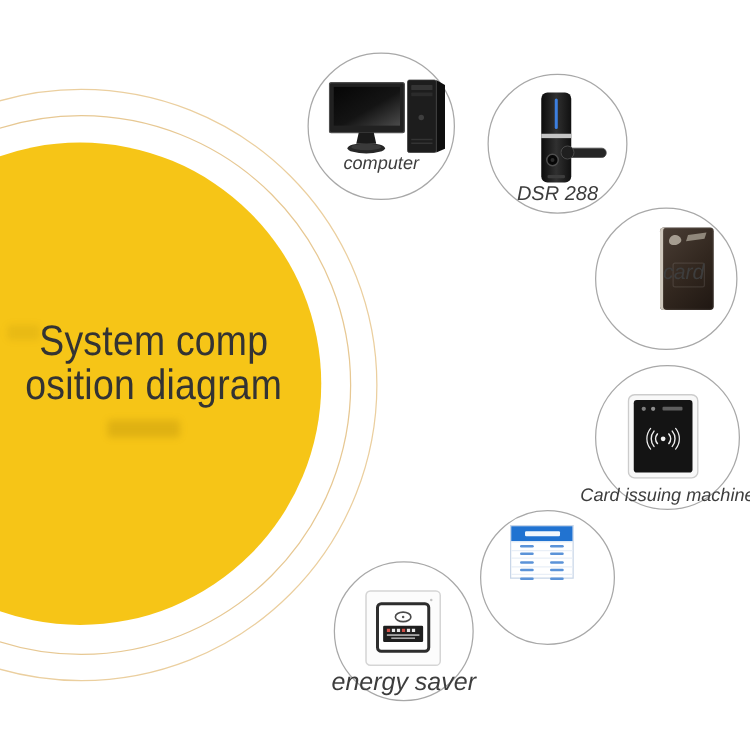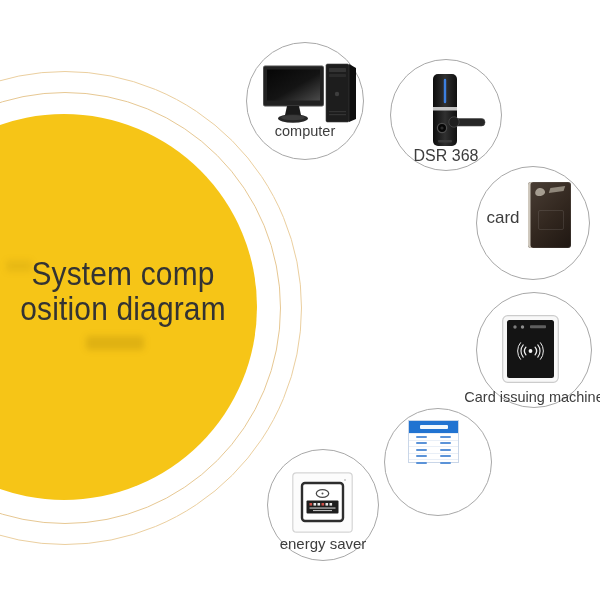--- a/index.html
+++ b/index.html
@@ -16,34 +16,34 @@
     background:var(--accent-yellow,#F6C517);}
   
   .wm{position:absolute;background:rgba(120,90,0,0.18);filter:blur(3px);border-radius:3px;}
   .wm1{left:86px;top:336px;width:58px;height:14px;}
   .wm2{left:6px;top:260px;width:26px;height:12px;background:rgba(120,90,0,0.10);}
   
   .title{position:absolute;left:-2px;top:256px;width:250px;text-align:center;
     color:var(--text-dark,#333333);font-size:34px;line-height:35px;letter-spacing:0.2px;
     transform:scaleX(0.88);transform-origin:50% 50%;}
   
-  .node{position:absolute;border-radius:50%;background:#fff;border:1.4px solid var(--circle-border,#A8A8A8);}
+  .node{position:absolute;border-radius:50%;background:#fff;border:1.4px solid var(--circle-border,#A8A8A8);font-style:italic;}
   .node-computer{left:246px;top:42px;width:116px;height:116px;}
   .node-lock{left:390px;top:59px;width:110px;height:110px;}
   .node-card{left:476px;top:166px;width:112px;height:112px;}
   .node-issuer{left:476px;top:292px;width:114px;height:114px;}
   .node-software{left:384px;top:408px;width:106px;height:106px;}
   .node-energy{left:267px;top:449px;width:110px;height:110px;}
   .node-label{position:absolute;color:var(--label-gray,#3D3D3D);text-align:center;white-space:nowrap;}
   .lbl-computer{left:0;width:116px;top:80px;font-size:14.5px;}
   .lbl-lock{left:0;width:110px;top:87px;font-size:16px;}
-  .lbl-card{left:0;width:52px;top:41px;font-size:17px;}
+  .lbl-card{left:0;width:52px;top:41px;font-size:17px;padding-left:44px;}
   .lbl-issuer{left:-17px;width:148px;top:96px;font-size:14.5px;}
   .lbl-software{left:0;width:106px;top:67px;font-size:16.5px;}
-  .lbl-energy{left:-5px;width:120px;top:85px;font-size:15px;}
+  .lbl-energy{left:-5px;width:120px;top:85px;font-size:20px;}
   .dev{position:absolute;}
   .dev-computer{left:16px;top:18px;}
   .dev-lock{left:39px;top:12px;}
   .dev-reader{left:25px;top:22px;}
   .dev-energy{left:24px;top:22px;}
   
   .keycard{left:51px;top:15px;width:43px;height:66px;border-radius:3px;
     background:linear-gradient(135deg,#4a3e35 0%,#32271f 55%,#1f1712 100%);
     box-shadow:inset 2.5px 0 0 #cfc8bd, inset 0 0 0 1px rgba(255,255,255,0.08);}
   .keycard .glyph-a{position:absolute;left:7px;top:6px;width:10px;height:8px;background:#b7afa2;
@@ -110,21 +110,21 @@
       </defs>
       <rect x="3" y="2" width="24" height="72" rx="5" fill="url(#lockg)"></rect>
       <line x1="15" y1="8" x2="15" y2="30" stroke="var(--lock-stripe-blue,#3C7FE0)" stroke-width="2.4" stroke-linecap="round"></line>
       <rect x="3" y="35" width="24" height="3.5" fill="#c4c4c4"></rect>
       <circle cx="12" cy="56" r="4.6" fill="#060606" stroke="#4e4e4e" stroke-width="1.2"></circle>
       <circle cx="12" cy="56" r="1.6" fill="#2c2c2c"></circle>
       <rect x="22" y="46.5" width="33" height="7.5" rx="3.6" fill="#262626" stroke="#4a4a4a" stroke-width="0.6"></rect>
       <circle cx="24" cy="50" r="5.2" fill="#1f1f1f" stroke="#4a4a4a" stroke-width="0.8"></circle>
       <rect x="8" y="68" width="14" height="2.5" rx="1" fill="#3c3c3c"></rect>
     </svg>
-    <div class="node-label lbl-lock">DSR 368</div>
+    <div class="node-label lbl-lock">DSR 288</div>
   </div>
 
   <div class="node node-card">
     <div class="dev keycard">
       <span class="glyph-a"></span>
       <span class="glyph-b"></span>
       <span class="glyph-c"></span>
     </div>
     <div class="node-label lbl-card">card</div>
   </div>

